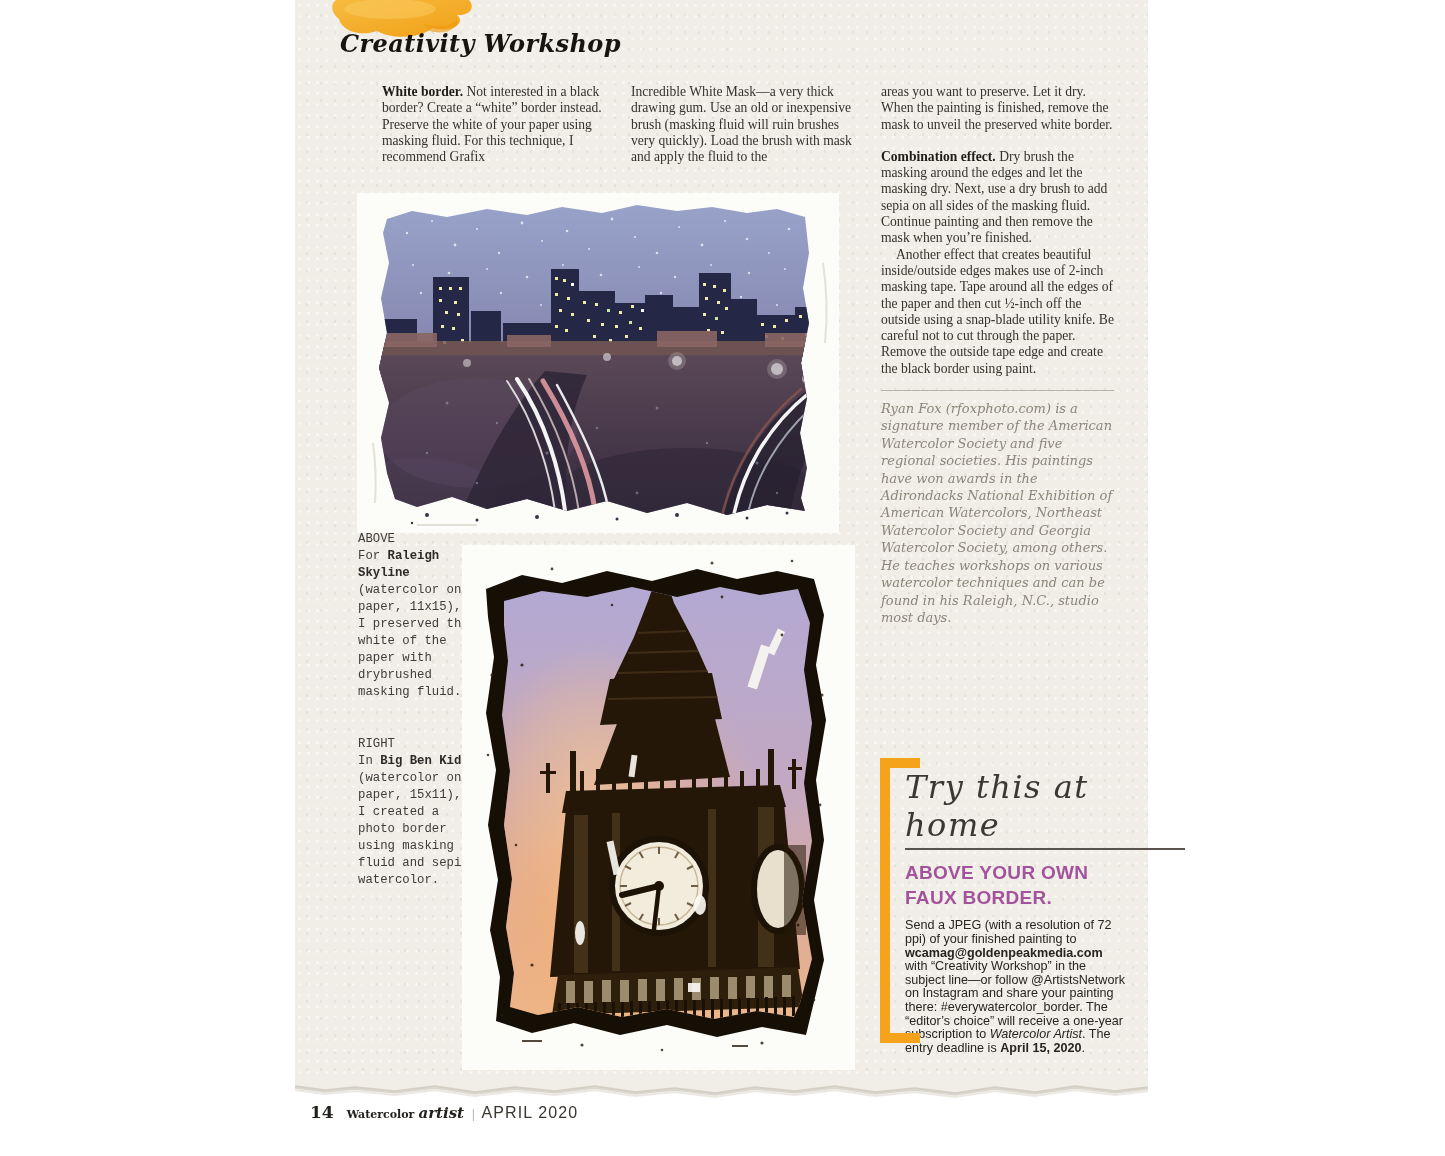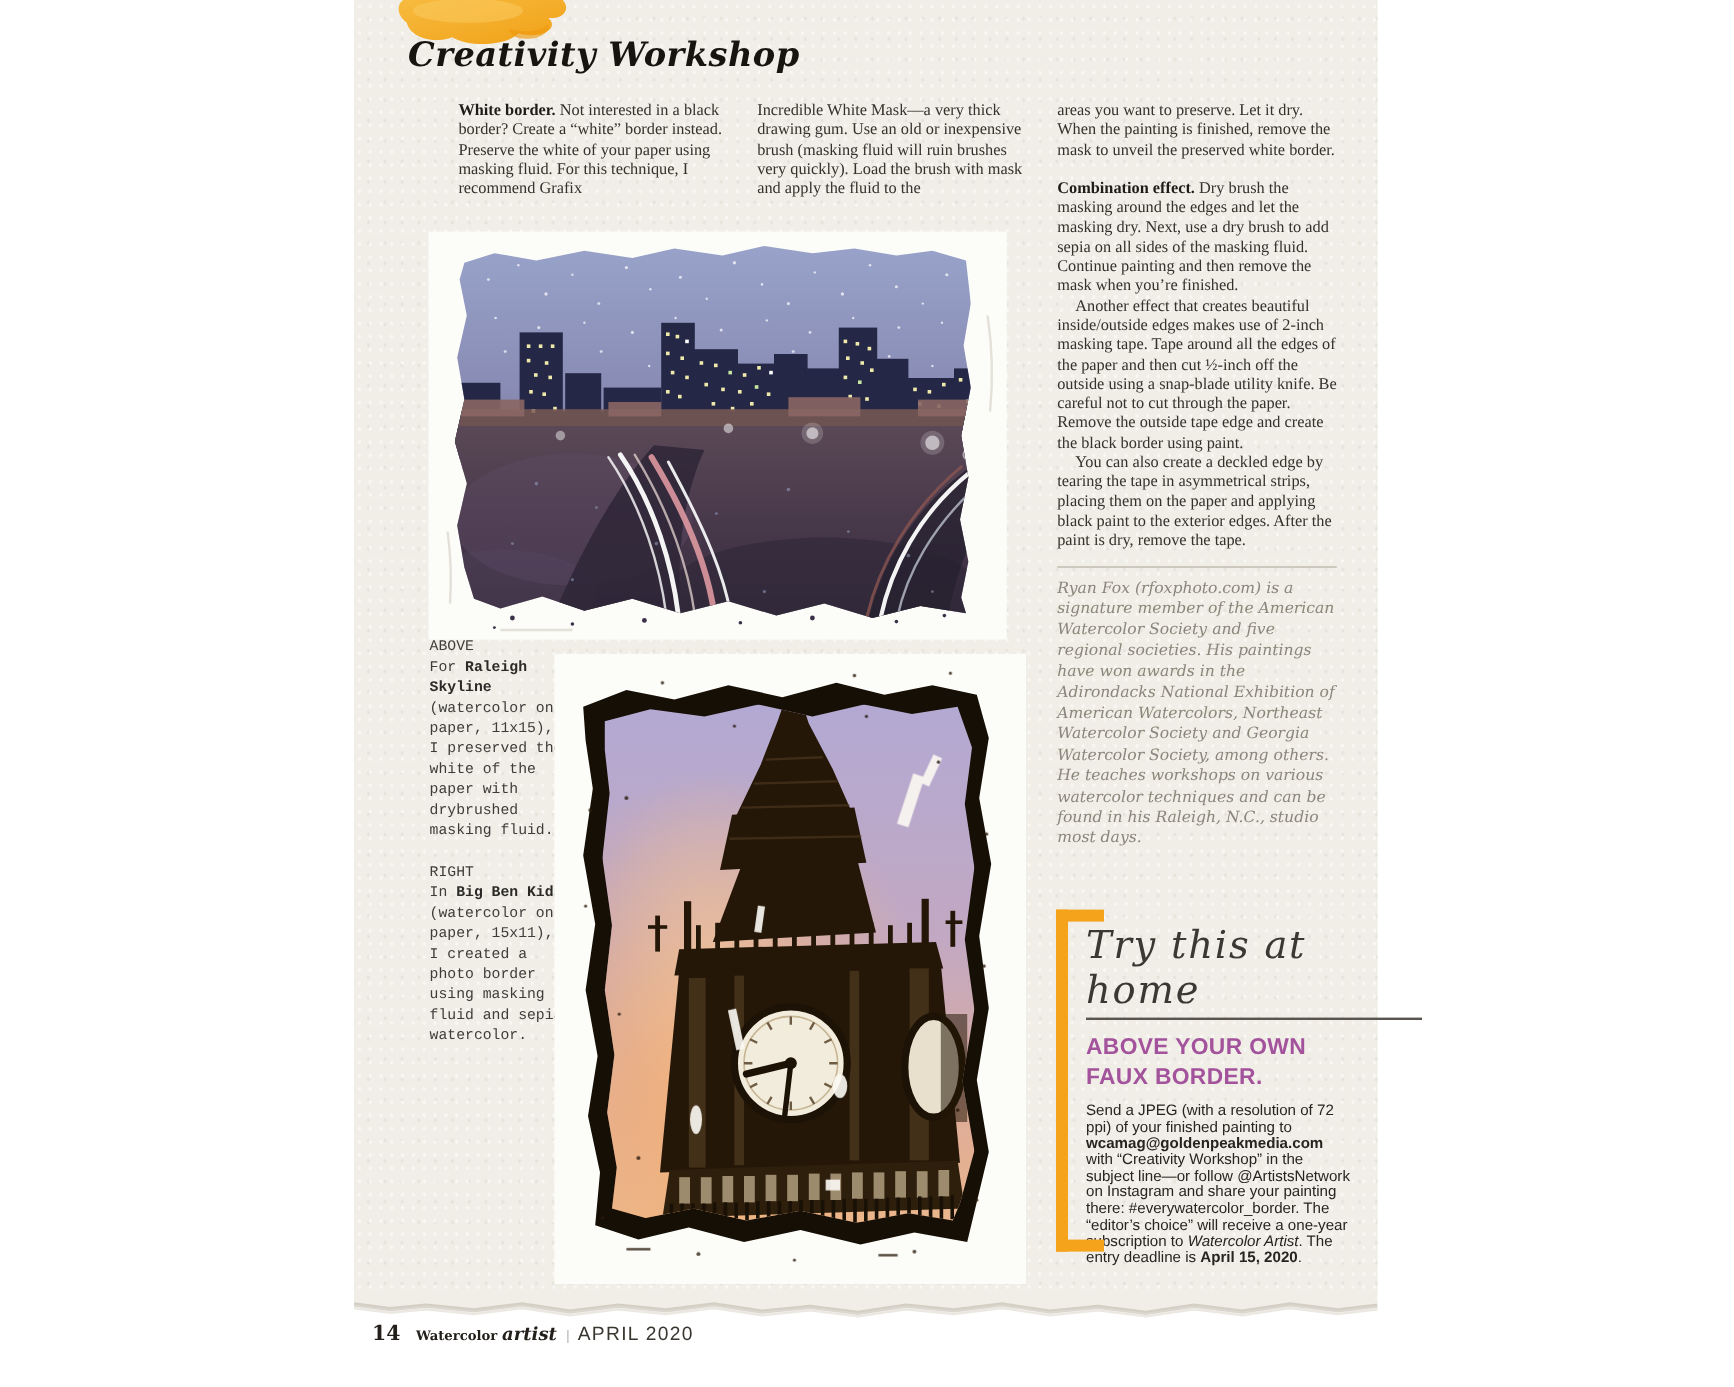--- a/index.html
+++ b/index.html
@@ -11,21 +11,21 @@
     background-image:
       radial-gradient(rgba(255,255,255,.55) 0 1px, transparent 1.5px),
       radial-gradient(rgba(203,197,184,.26) 0 1px, transparent 1.6px);
     background-size:9px 11px,14px 17px;
     background-position:0 0,5px 7px;}
 
   .splash{position:absolute;left:33px;top:0;width:150px;height:42px;}
 
   .kicker{position:absolute;left:45px;top:29px;margin:0;
     font-family:"DejaVu Serif",serif;font-style:italic;font-weight:bold;
-    font-size:28px;letter-spacing:.4px;color:#17140f;}
+    font-size:24px;letter-spacing:.4px;color:#17140f;}
 
   .col{position:absolute;top:84px;width:226px;font-size:13.6px;line-height:16.3px;
     color:#35312b;margin-left:24px;}
   .col p{margin:0;}
   .col .lead{font-weight:bold;color:#1f1c17;}
   .col1{left:63px;}
   .col2{left:312px;}
   .col3{left:562px;width:233px;}
   .col3 .sp{margin-top:16px;}
   .col3 .ind{text-indent:15px;}
@@ -34,21 +34,21 @@
   .bio{font-family:"DejaVu Serif",serif;font-style:italic;font-size:13px;
     line-height:17.4px;color:#8b867b;}
 
   .fig1{position:absolute;left:62px;top:193px;width:482px;height:340px;background:#fcfcf9;}
   .fig2{position:absolute;left:167px;top:545px;width:393px;height:525px;background:#fcfcf9;}
   .fig1 svg,.fig2 svg{display:block;width:100%;height:100%;}
 
   .caption{position:absolute;left:63px;top:531px;width:112px;
     font-family:Liberation Mono, monospace;font-size:12.3px;line-height:17px;color:#3e3c39;}
   .caption p{margin:0;}
-  .caption .block2{margin-top:18px;}
+  .caption .block2{margin-top:35px;}
   .caption b{color:#2c2a27;}
 
   .try-box{position:absolute;left:585px;top:750px;width:305px;}
   .bracket{position:absolute;left:0;top:8px;width:40px;height:285px;
     border-left:10px solid #F6A31C;border-top:10px solid #F6A31C;border-bottom:10px solid #F6A31C;
     box-sizing:border-box;}
   .try-content{margin-left:25px;padding-top:18px;}
   .script-title{display:inline-block;font-family:"DejaVu Serif",serif;font-style:italic;
     font-size:32px;color:#3b3833;letter-spacing:1.5px;
     border-bottom:2px solid #59544d;padding:0 8px 4px 0;}
@@ -91,21 +91,20 @@
   </div>
 
   <div class="col col2">
     <p><span>Incredible White Mask—a very thick drawing gum. Use an old or inexpensive brush (masking fluid will ruin brushes very quickly). Load the brush with mask and apply the fluid to the</span></p>
   </div>
 
   <div class="col col3">
     <p>areas you want to preserve. Let it dry. When the painting is finished, remove the mask to unveil the preserved white border.</p>
     <p class="sp"><span class="lead">Combination effect.</span> <span>Dry brush the masking around the edges and let the masking dry. Next, use a dry brush to add sepia on all sides of the masking fluid. Continue painting and then remove the mask when you’re finished.</span></p>
     <p class="ind">Another effect that creates beautiful inside/outside edges makes use of 2-inch masking tape. Tape around all the edges of the paper and then cut ½-inch off the outside using a snap-blade utility knife. Be careful not to cut through the paper. Remove the outside tape edge and create the black border using paint.</p>
-    <p class="ind">You can also create a deckled edge by tearing the tape in asymmetrical strips, placing them on the paper and applying black paint to the exterior edges. After the paint is dry, remove the tape.</p>
     <hr class="bio-rule">
     <p class="bio">Ryan Fox (rfoxphoto.com) is a signature member of the American Watercolor Society and five regional societies. His paintings have won awards in the Adirondacks National Exhibition of American Watercolors, Northeast Watercolor Society and Georgia Watercolor Society, among others. He teaches workshops on various watercolor techniques and can be found in his Raleigh, N.C., studio most days.</p>
   </div>
 
   <figure class="fig1" style="margin:0">
     <svg viewBox="0 0 482 340" role="img" aria-label="Raleigh Skyline — night cityscape watercolor with highway light trails and drybrushed white border">
       <defs>
         <linearGradient id="p1sky" x1="0" y1="0" x2="0" y2="1">
           <stop offset="0" stop-color="#9AA5CC"></stop>
             <stop offset=".6" stop-color="#8A8EB6"></stop>

